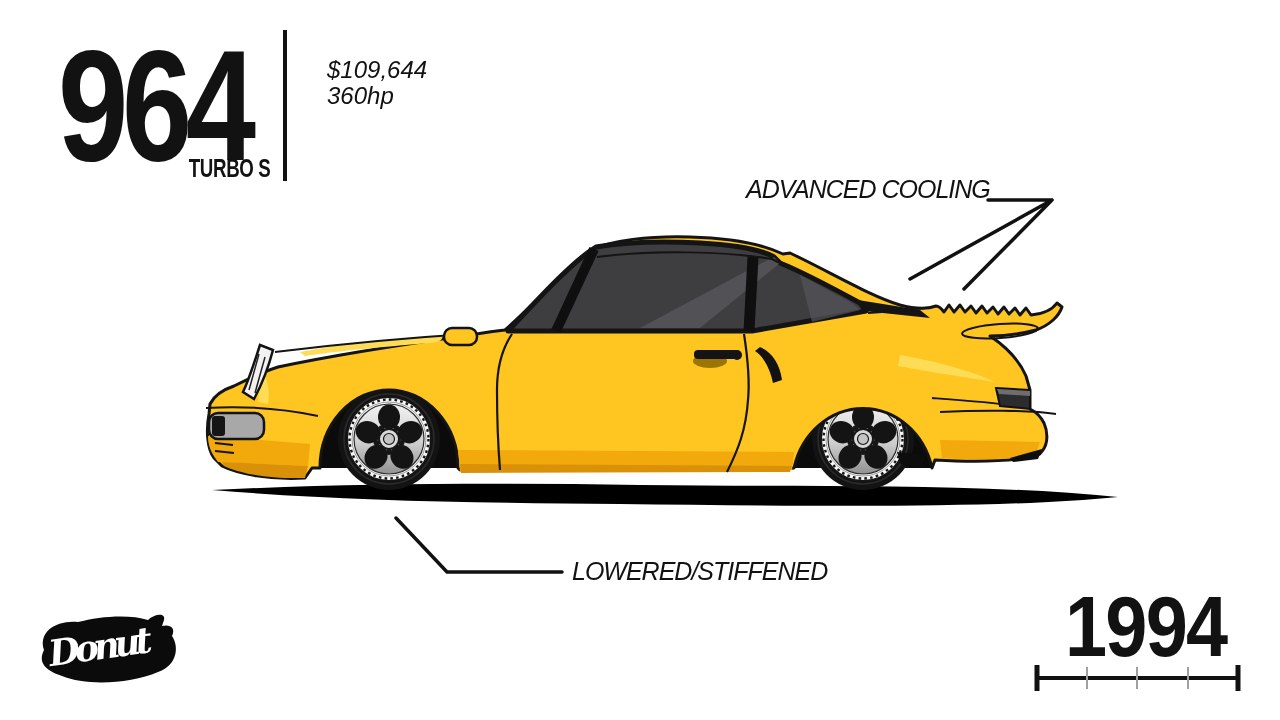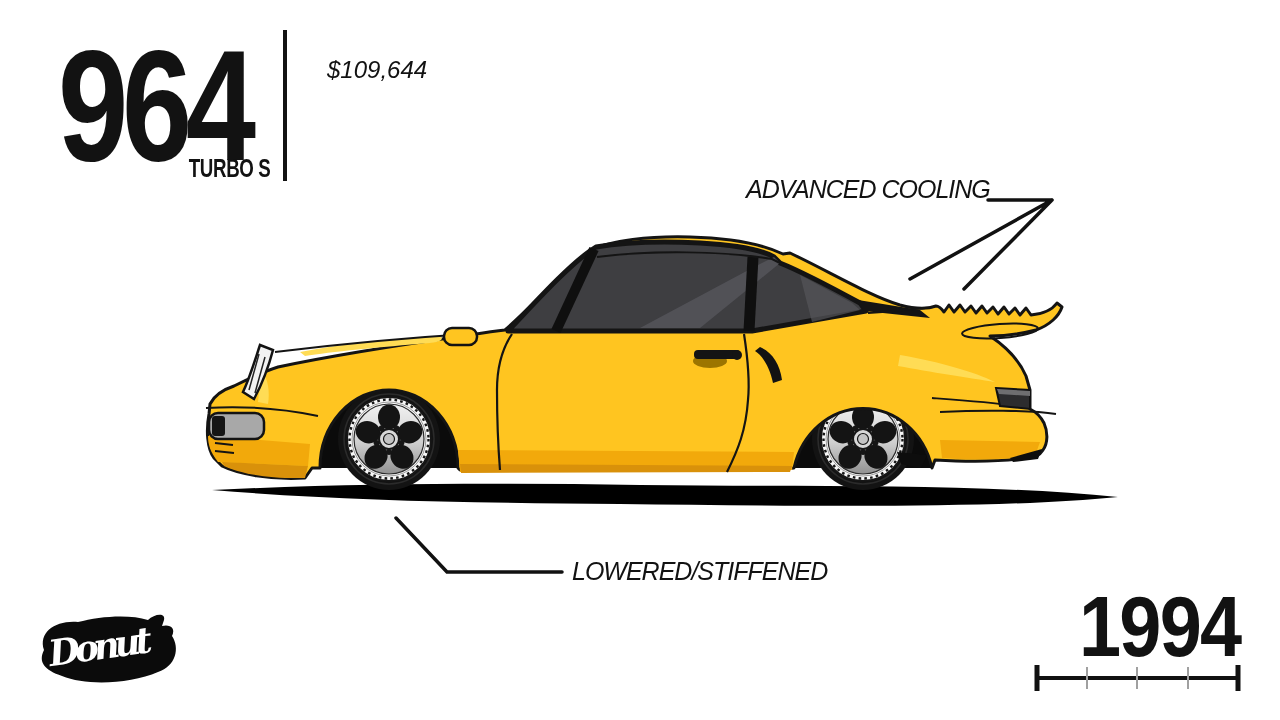--- a/index.html
+++ b/index.html
@@ -14,21 +14,21 @@
     transform:scaleX(0.80);transform-origin:left top;
   }
   .trim-wrap{left:60px;top:155px;width:210px;text-align:right;}
   .trim{display:inline-block;font-size:26px;font-weight:bold;letter-spacing:-0.5px;
     transform:scaleX(0.72);transform-origin:right top;}
   .divider{position:absolute;left:283px;top:30px;width:4px;height:151px;background:#121212;}
   .specs{left:327px;top:57px;font-size:24px;line-height:26px;font-style:italic;font-weight:normal;}
   .callout{font-size:25px;font-style:italic;letter-spacing:-1px;}
   .callout.cooling{left:746px;top:177px;}
   .callout.lowered{left:572px;top:559px;}
-  .year-wrap{right:40px;top:583px;}
+  .year-wrap{right:54px;top:583px;}
   .year{display:inline-block;font-size:86px;font-weight:bold;letter-spacing:-2px;
     transform:scaleX(0.88);transform-origin:right top;}
 </style>
 </head>
 <body>
 
 <div id="stage">
 
   <svg width="1280" height="720" viewBox="0 0 1280 720">
     <defs>
@@ -194,20 +194,21 @@
   <div class="label model-number">964</div>
 
   <div class="label trim-wrap">
     <span class="trim">TURBO S</span>
   </div>
 
   <div class="divider"></div>
 
   <div class="label specs">
     <div>$109,644</div>
+    <div>360hp</div>
   </div>
 
   <div class="label callout cooling">ADVANCED COOLING</div>
 
   <div class="label callout lowered">LOWERED/STIFFENED</div>
 
   <div class="label year-wrap" style="position:absolute;">
     <span class="year">1994</span>
   </div>
 

